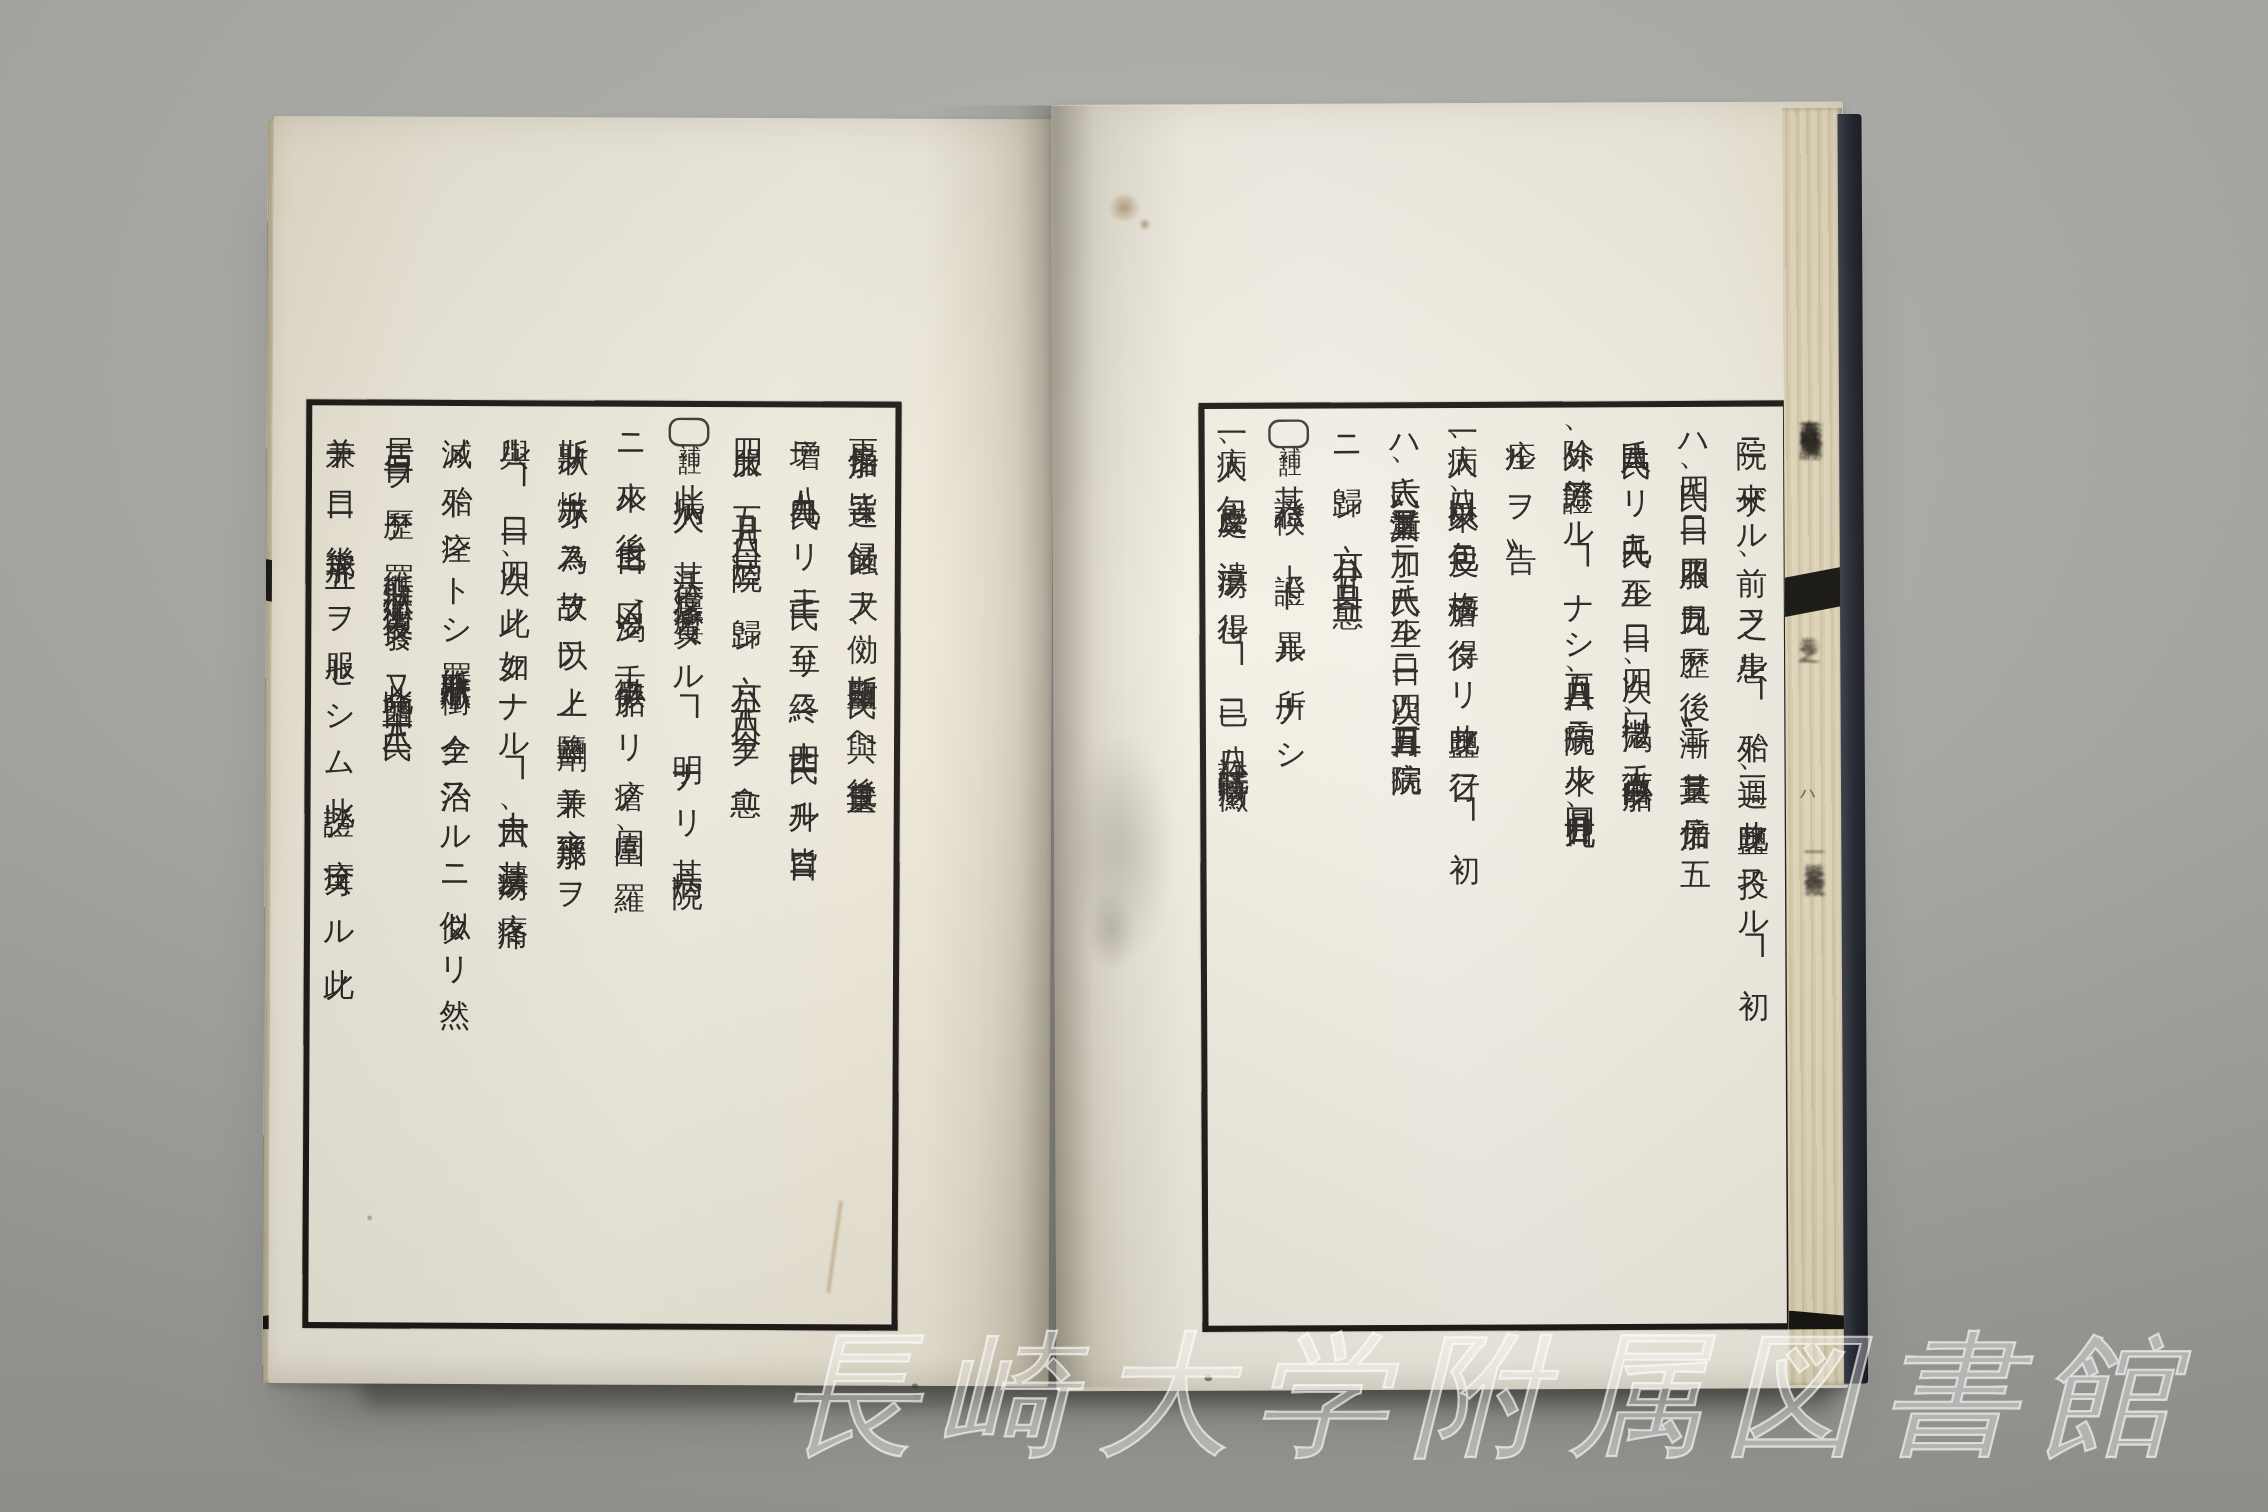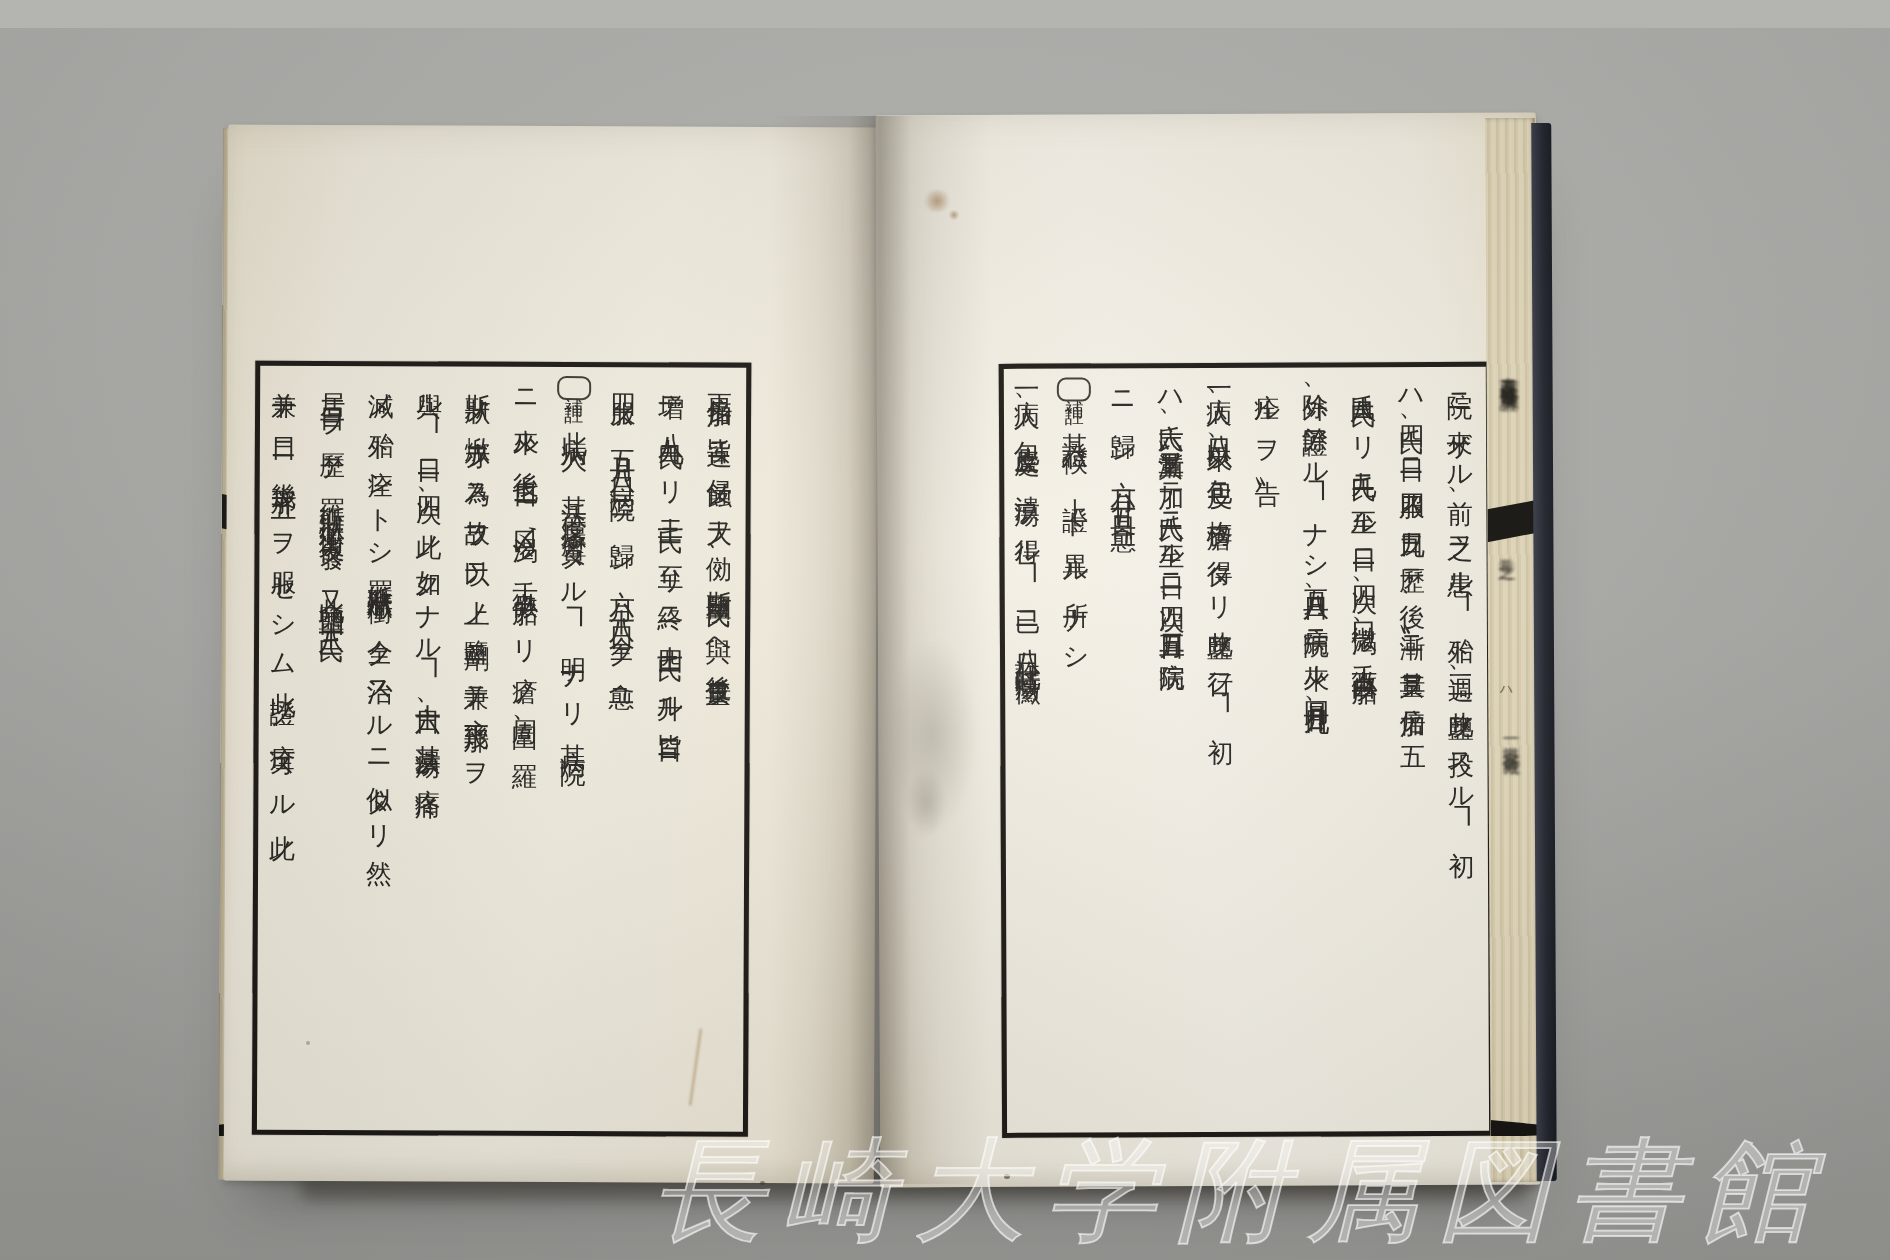--- a/index.html
+++ b/index.html
@@ -1,21 +1,21 @@
 <!DOCTYPE html>
 <html lang="ja"><head>
 <meta charset="utf-8">
 <style>
   html,body{margin:0;padding:0;}
   body{
     width:1890px;height:1260px;overflow:hidden;position:relative;
     font-family:"Liberation Serif","DejaVu Serif",serif;
     background:linear-gradient(180deg,#b4b4b1 0%,#adadaa 50%,#9d9d9a 100%);
   }
-  .scene{position:absolute;inset:0;margin-top:28px;}
+  .scene{position:absolute;inset:0;}
   .vignette{position:absolute;inset:0;pointer-events:none;
     background:radial-gradient(ellipse 1400px 900px at 52% 42%,rgba(255,255,255,.07),rgba(0,0,0,.10) 95%);}
   
   .book-shadow{position:absolute;left:250px;top:140px;width:1270px;height:990px;
     box-shadow:0 34px 55px rgba(35,35,32,.45),0 10px 22px rgba(35,35,32,.30);}
   .under-shadow{position:absolute;left:300px;top:1146px;width:1230px;height:26px;
     background:rgba(45,42,36,.40);filter:blur(7px);border-radius:12px;}
   
   .page{position:absolute;border-radius:2px;}
   .page-left{left:226px;top:98px;width:650px;height:1056px;transform:rotate(.25deg);

